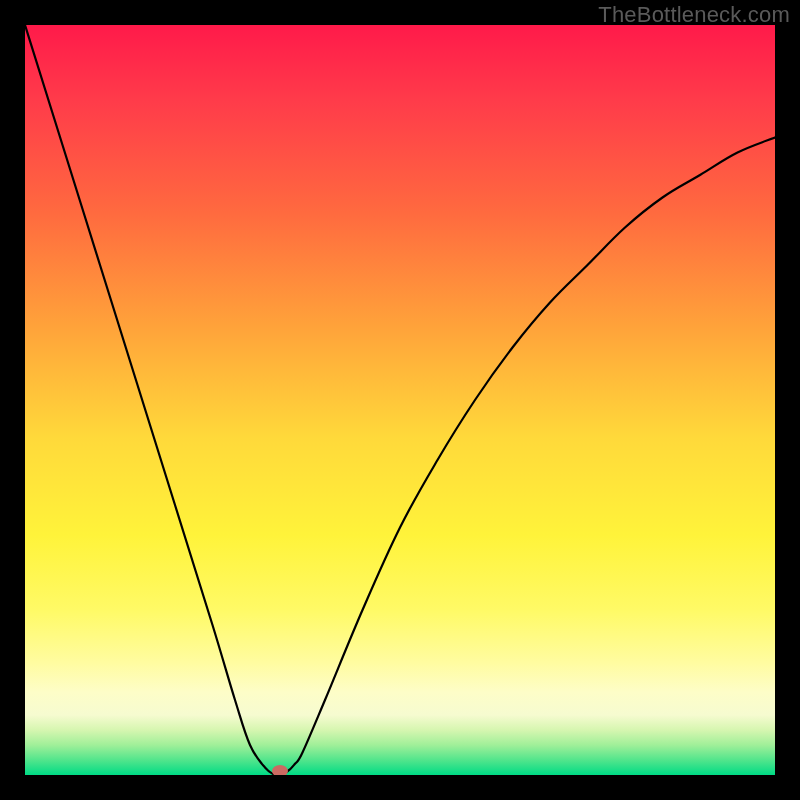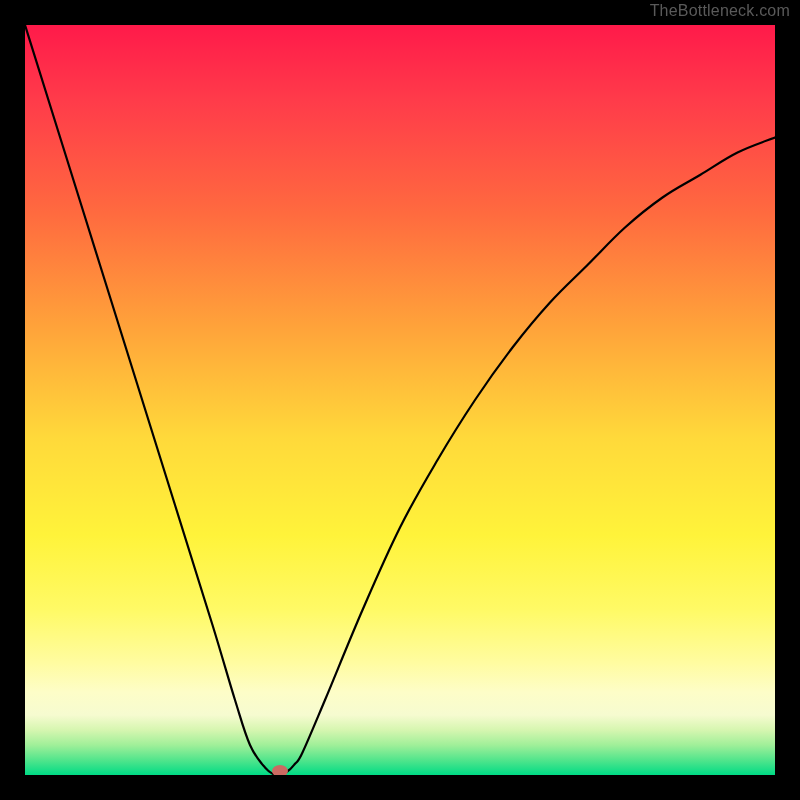--- a/index.html
+++ b/index.html
@@ -62,21 +62,21 @@
   }
   .marker {
     fill: #cb6a62;
     stroke: none;
   }
   .watermark {
     position: absolute;
     top: 2px;
     right: 10px;
     color: #5a5a5a;
-    font-size: 16px;
+    font-size: 22px;
     font-weight: 400;
     letter-spacing: 0.2px;
     user-select: none;
   }
 </style>
 </head>
 <body>
 
 <div class="frame">
   <div class="watermark">TheBottleneck.com</div>

